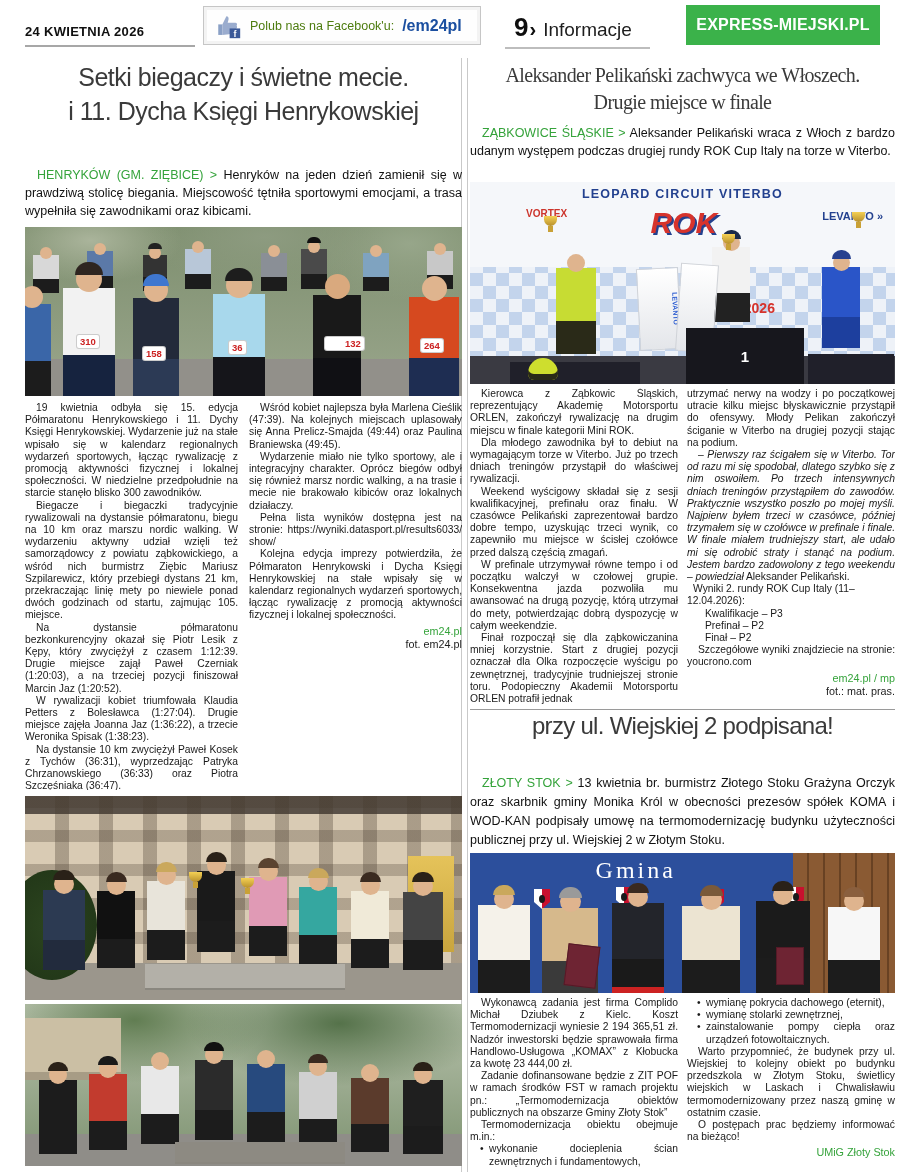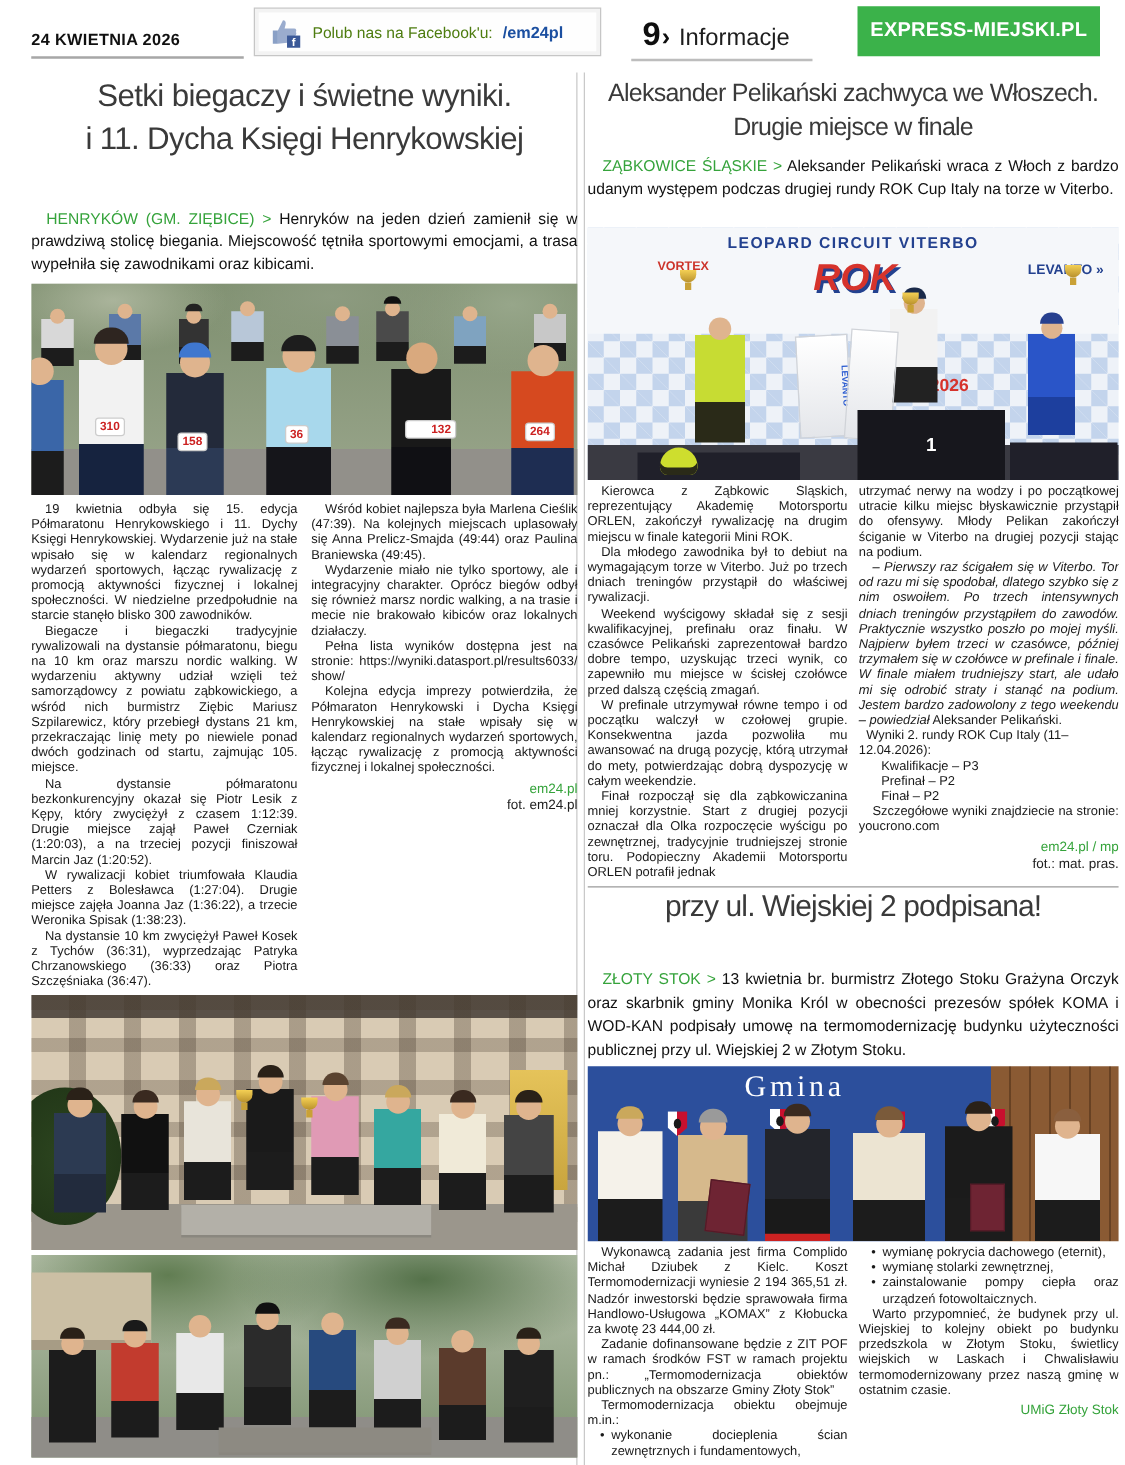--- a/index.html
+++ b/index.html
@@ -8,39 +8,39 @@
   [data-interactable]{box-sizing:border-box;}
 
   
   .hdr-date{position:absolute;left:25px;top:24px;font-size:13px;font-weight:bold;letter-spacing:.3px;color:#101010;}
   .rule{position:absolute;background:#a7a7a7;}
   .r-date{left:25px;top:45px;width:170px;height:2px;}
   .r-pinfo{left:505px;top:47px;width:145px;height:2px;background:#bdbdbd;}
   .fb{position:absolute;left:203px;top:6px;width:278px;height:39px;border:1px solid #c6c6c6;
       background:#fefefe;display:flex;align-items:center;gap:8px;padding:0 10px;box-shadow:0 0 0 3px #f3f3f3 inset;}
   .fb-label{font-size:12.5px;color:#4d7c0f;white-space:nowrap;}
-  .fb-handle{font-size:13px;font-weight:bold;color:#1b4fa0;white-space:nowrap;}
+  .fb-handle{font-size:16px;font-weight:bold;color:#1b4fa0;white-space:nowrap;}
   .pinfo{position:absolute;left:514px;top:12px;display:flex;align-items:baseline;}
   .pnum{font-size:26px;font-weight:bold;color:#0e0e0e;}
   .chev{font-size:20px;font-weight:bold;color:#0e0e0e;margin-left:1px;}
   .section{font-size:19px;color:#1d1d1d;margin-left:7px;}
   .brand{position:absolute;left:686px;top:5px;width:194px;height:40px;background:#3bb24a;color:#fff;
          font-weight:bold;font-size:16px;letter-spacing:.2px;display:flex;align-items:center;justify-content:center;}
 
   
   .vrule{position:absolute;top:58px;bottom:0;width:1px;background:#c9c9c9;}
   .v1{left:461px;} .v2{left:467px;}
   .hrule{height:1px;background:#9a9a9a;margin:3px 0 0 0;}
 
   
   .left-col{position:absolute;left:25px;top:60px;width:437px;height:1112px;overflow:hidden;}
   .right-col{position:absolute;left:470px;top:60px;width:425px;height:1112px;overflow:hidden;}
   .t-line{display:block;text-align:center;color:#3a3a3a;}
   .title-l .t-line{font-size:25px;line-height:34px;letter-spacing:-.5px;}
-  .title-k .t-line{font-size:20px;line-height:27px;letter-spacing:-.6px;}
+  .title-k .t-line{font-size:20px;line-height:27px;letter-spacing:-.6px;font-family:Liberation Serif, serif;}
   .title-c .t-line{font-size:24px;line-height:31px;letter-spacing:-.7px;}
   .title-l{height:102px;overflow:hidden;}
   .title-k{height:58px;overflow:hidden;padding-top:2px;}
   .title-c{height:62px;overflow:hidden;margin-top:3px;}
   .lead{font-size:12.5px;line-height:18px;text-align:justify;text-indent:12px;margin:4px 0 0 0;overflow:hidden;color:#111;}
   .lead .loc{color:#35a33b;}
   .lead-l{height:56px;margin-top:4px;}
   .lead-k{height:54px;margin-top:6px;}
   .lead-c{height:76px;line-height:19px;margin-top:2px;}
 
@@ -165,21 +165,21 @@
     <div class="rule r-pinfo" data-interactable="false"></div>
 
     <div class="brand" data-interactable="true">EXPRESS-MIEJSKI.PL</div>
   </header>
 
   <div class="vrule v1" data-interactable="false"></div>
   <div class="vrule v2" data-interactable="false"></div>
 
   <section class="left-col" data-interactable="false">
     <h1 class="title-l" data-interactable="false" style="margin:0;font-weight:normal;">
-      <span class="t-line" data-interactable="false">Setki biegaczy i świetne wyniki.</span>
+      <span class="t-line" data-interactable="false">Setki biegaczy i świetne mecie.</span>
       <span class="t-line" data-interactable="false">i 11. Dycha Księgi Henrykowskiej</span>
     </h1>
     <p class="lead lead-l" data-interactable="false">
       <span class="loc" data-interactable="false">HENRYKÓW (GM. ZIĘBICE) &gt;</span>
       <span data-interactable="false">Henryków na jeden dzień zamienił się w prawdziwą stolicę biegania. Miejscowość tętniła sportowymi emocjami, a trasa wypełniła się zawodnikami oraz kibicami.</span>
     </p>
 
     <div class="photo photo-run1" data-interactable="false">
       <i class="pp" data-interactable="false" style="--hd:12px;--top:#d8d8d8;left:8px;top:20px;width:26px;height:46px;"></i>
       <i class="pp" data-interactable="false" style="--hd:12px;--top:#5b79a8;left:62px;top:16px;width:26px;height:48px;"></i>
@@ -365,20 +365,21 @@
           </div>
           <div class="bullet" data-interactable="false">
             <span class="dot" data-interactable="false">•</span>
             <span data-interactable="false">wymianę stolarki zewnętrznej,</span>
           </div>
           <div class="bullet" data-interactable="false">
             <span class="dot" data-interactable="false">•</span>
             <span data-interactable="false">zainstalowanie pompy ciepła oraz urządzeń fotowoltaicznych.</span>
           </div>
           <p data-interactable="false">Warto przypomnieć, że budynek przy ul. Wiejskiej to kolejny obiekt po budynku przedszkola w Złotym Stoku, świetlicy wiejskich w Laskach i Chwalisławiu termomodernizowany przez naszą gminę w ostatnim czasie.</p>
+          <p data-interactable="false">O postępach prac będziemy informować na bieżąco!</p>
           <div class="sig" data-interactable="false">
             <div class="by" data-interactable="false">UMiG Złoty Stok</div>
           </div>
         </div>
       </div>
     </article>
   </section>
 </div>
 
 </body></html>

